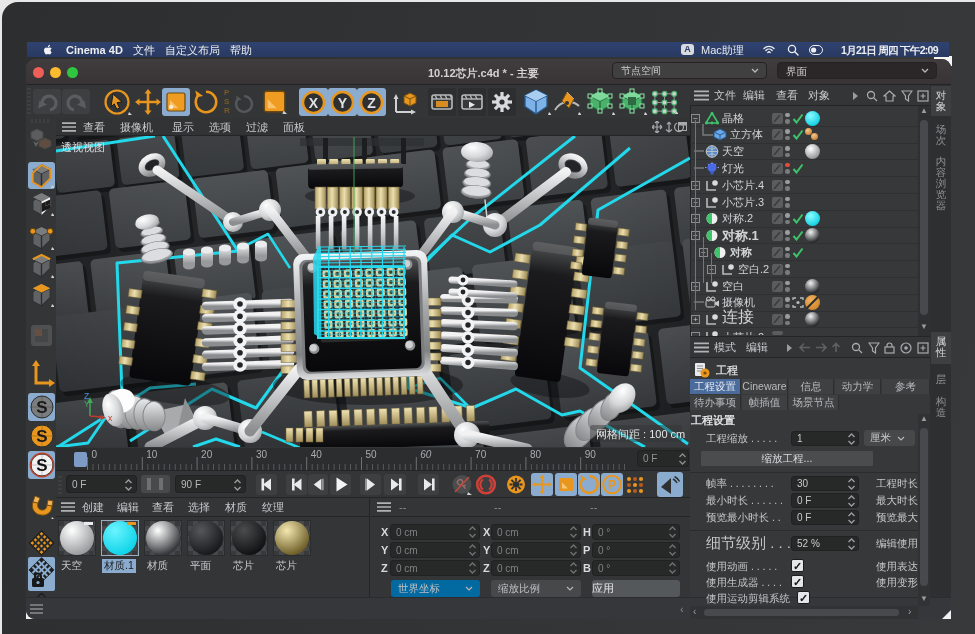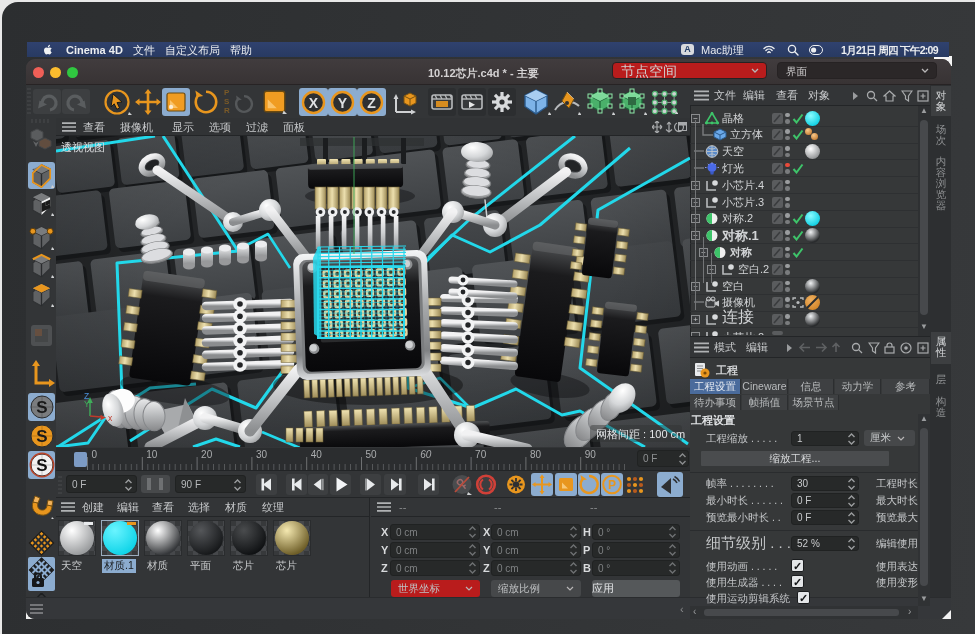--- a/index.html
+++ b/index.html
@@ -39,21 +39,21 @@
     <rect x="0.5" y="0.5" width="13" height="9" rx="4.5" fill="none" stroke="#eceef0" stroke-width="1"></rect>
     <circle cx="4.6" cy="5" r="2.6" fill="#eceef0"></circle>
   </svg>
 <div class="tx" style="left:841px;top:44px;font-size:10.5px;color:#eceef0;font-weight:bold;line-height:12px;letter-spacing:-0.7px">1月21日 周四 下午2:09</div>
 <div class="a" style="left:26px;top:59px;width:925px;height:560px;background:#333537;border-radius:9px 9px 9px 9px"></div>
 <div class="a" style="left:26px;top:59px;width:925px;height:26px;background:linear-gradient(#413c3e,#383334);border-radius:9px 9px 0 0;border-bottom:1px solid #272324"></div>
 <div class="a" style="left:33px;top:67px;width:11px;height:11px;border-radius:50%;background:#f05f57"></div>
 <div class="a" style="left:50px;top:67px;width:11px;height:11px;border-radius:50%;background:#fbbc2e"></div>
 <div class="a" style="left:67px;top:67px;width:11px;height:11px;border-radius:50%;background:#30c740"></div>
 <div class="tx" style="left:428px;top:66px;font-size:11px;font-weight:bold;color:#d4d2d3">10.12芯片.c4d * - 主要</div>
-<div class="a" style="left:612px;top:62px;width:155px;height:17px;background:#b91c1c;border:1px solid #262223;border-radius:4px;color:#cfcdce;font-size:14px;line-height:16px;padding-left:8px">节点空间</div>
+<div class="a" style="left:612px;top:62px;width:155px;height:17px;background:#404040;border:1px solid #262223;border-radius:4px;color:#cfcdce;font-size:10px;line-height:16px;padding-left:8px">节点空间</div>
 <svg class="a" style="left:751px;top:68px" width="8" height="5" viewBox="0 0 8 5">
     <path d="M1 1l3 3 3-3" stroke="#b8b6b7" stroke-width="1.3" fill="none"></path>
   </svg>
 <div class="a" style="left:777px;top:62px;width:160px;height:17px;background:#2b2728;border:1px solid #262223;border-radius:4px;color:#cfcdce;font-size:10.5px;line-height:16px;padding-left:8px">界面</div>
 <svg class="a" style="left:921px;top:68px" width="8" height="5" viewBox="0 0 8 5">
     <path d="M1 1l3 3 3-3" stroke="#b8b6b7" stroke-width="1.3" fill="none"></path>
   </svg>
 <div class="a" style="left:26px;top:85px;width:925px;height:32px;background:#333537"></div>
 <div class="a" style="left:27px;top:88px;width:4px;height:26px;background:repeating-linear-gradient(#55575950 0 2px,transparent 2px 4px)"></div>
 <div class="ib" style="left:33px;top:89px;width:28px;height:25px;background:#3d3f41"></div>
@@ -1545,21 +1545,21 @@
       <path d="M1.5 4L4.5 1l3 3M1.5 8l3 3 3-3"></path>
     </g>
   </svg>
 <div class="tx" style="left:583px;top:562px;font-size:11px;color:#d8dadc;font-weight:bold;line-height:13px;">B</div>
 <div class="fld" style="left:592px;top:560px;width:88px;height:16px;line-height:15px;color:#7e8082">0 °</div>
 <svg class="a" style="left:668px;top:562px" width="9" height="12" viewBox="0 0 9 12">
     <g stroke="#6e7072" stroke-width="1.4" fill="none">
       <path d="M1.5 4L4.5 1l3 3M1.5 8l3 3 3-3"></path>
     </g>
   </svg>
-<div class="a" style="left:391px;top:580px;width:89px;height:17px;background:#b91c1c;border-radius:3px;color:#bfc1c3;font-size:10.5px;line-height:16px;padding-left:7px">世界坐标</div>
+<div class="a" style="left:391px;top:580px;width:89px;height:17px;background:#0369a1;border-radius:3px;color:#bfc1c3;font-size:10.5px;line-height:16px;padding-left:7px">世界坐标</div>
 <svg class="a" style="left:465px;top:586px" width="8" height="5" viewBox="0 0 8 5">
     <path d="M1 1l3 3 3-3" stroke="#b8b6b7" stroke-width="1.2" fill="none"></path>
   </svg>
 <div class="a" style="left:491px;top:580px;width:90px;height:17px;background:#46484a;border-radius:3px;color:#bfc1c3;font-size:10.5px;line-height:16px;padding-left:7px">缩放比例</div>
 <svg class="a" style="left:566px;top:586px" width="8" height="5" viewBox="0 0 8 5">
     <path d="M1 1l3 3 3-3" stroke="#b8b6b7" stroke-width="1.2" fill="none"></path>
   </svg>
 <div class="a" style="left:592px;top:580px;width:88px;height:17px;background:#55585a;border-radius:3px;color:#e4e6e8;font-size:11px;line-height:16px;text-align:left">应用</div>
 <div class="a" style="left:690px;top:85px;width:240px;height:512px;background:#363839;border-left:1px solid #232527"></div>
 <div class="a" style="left:930px;top:85px;width:21px;height:512px;background:#2d2f31"></div>
@@ -1880,21 +1880,21 @@
 <div class="fld" style="left:791px;top:431px;width:68px;height:15px;line-height:14px;color:#c8cacc">1</div>
 <svg class="a" style="left:847px;top:433px" width="9" height="12" viewBox="0 0 9 12">
     <g stroke="#9a9c9e" stroke-width="1.4" fill="none">
       <path d="M1.5 4L4.5 1l3 3M1.5 8l3 3 3-3"></path>
     </g>
   </svg>
 <div class="a" style="left:864px;top:430px;width:51px;height:16px;background:#46484a;border-radius:3px;color:#c8cacc;font-size:10.5px;line-height:15px;padding-left:6px">厘米</div>
 <svg class="a" style="left:897px;top:436px" width="8" height="5" viewBox="0 0 8 5">
     <path d="M1 1l3 3 3-3" stroke="#b8b6b7" stroke-width="1.2" fill="none"></path>
   </svg>
-<div class="a" style="left:701px;top:451px;width:188px;height:15px;background:#4a4c4e;border-radius:1px;color:#d8dadc;font-size:10.5px;line-height:15px;text-align:center">缩放工程...</div>
+<div class="a" style="left:701px;top:451px;width:172px;height:15px;background:#4a4c4e;border-radius:1px;color:#d8dadc;font-size:10.5px;line-height:15px;text-align:center">缩放工程...</div>
 <div class="a" style="left:690px;top:472px;width:228px;height:1px;background:#2a2c2e"></div>
 <div class="tx" style="left:706px;top:477px;font-size:10.5px;color:#c4c6c8;font-weight:normal;line-height:12.5px">帧率 . . . . . . . .</div>
 <div class="fld" style="left:791px;top:476px;width:68px;height:15px;line-height:14px;color:#c8cacc">30</div>
 <svg class="a" style="left:847px;top:478px" width="9" height="12" viewBox="0 0 9 12">
     <g stroke="#9a9c9e" stroke-width="1.4" fill="none">
       <path d="M1.5 4L4.5 1l3 3M1.5 8l3 3 3-3"></path>
     </g>
   </svg>
 <div class="tx" style="left:876px;top:477px;font-size:10.5px;color:#c4c6c8;font-weight:normal;line-height:12.5px">工程时长</div>
 <div class="tx" style="left:706px;top:494px;font-size:10.5px;color:#c4c6c8;font-weight:normal;line-height:12.5px">最小时长 . . . . . .</div>

